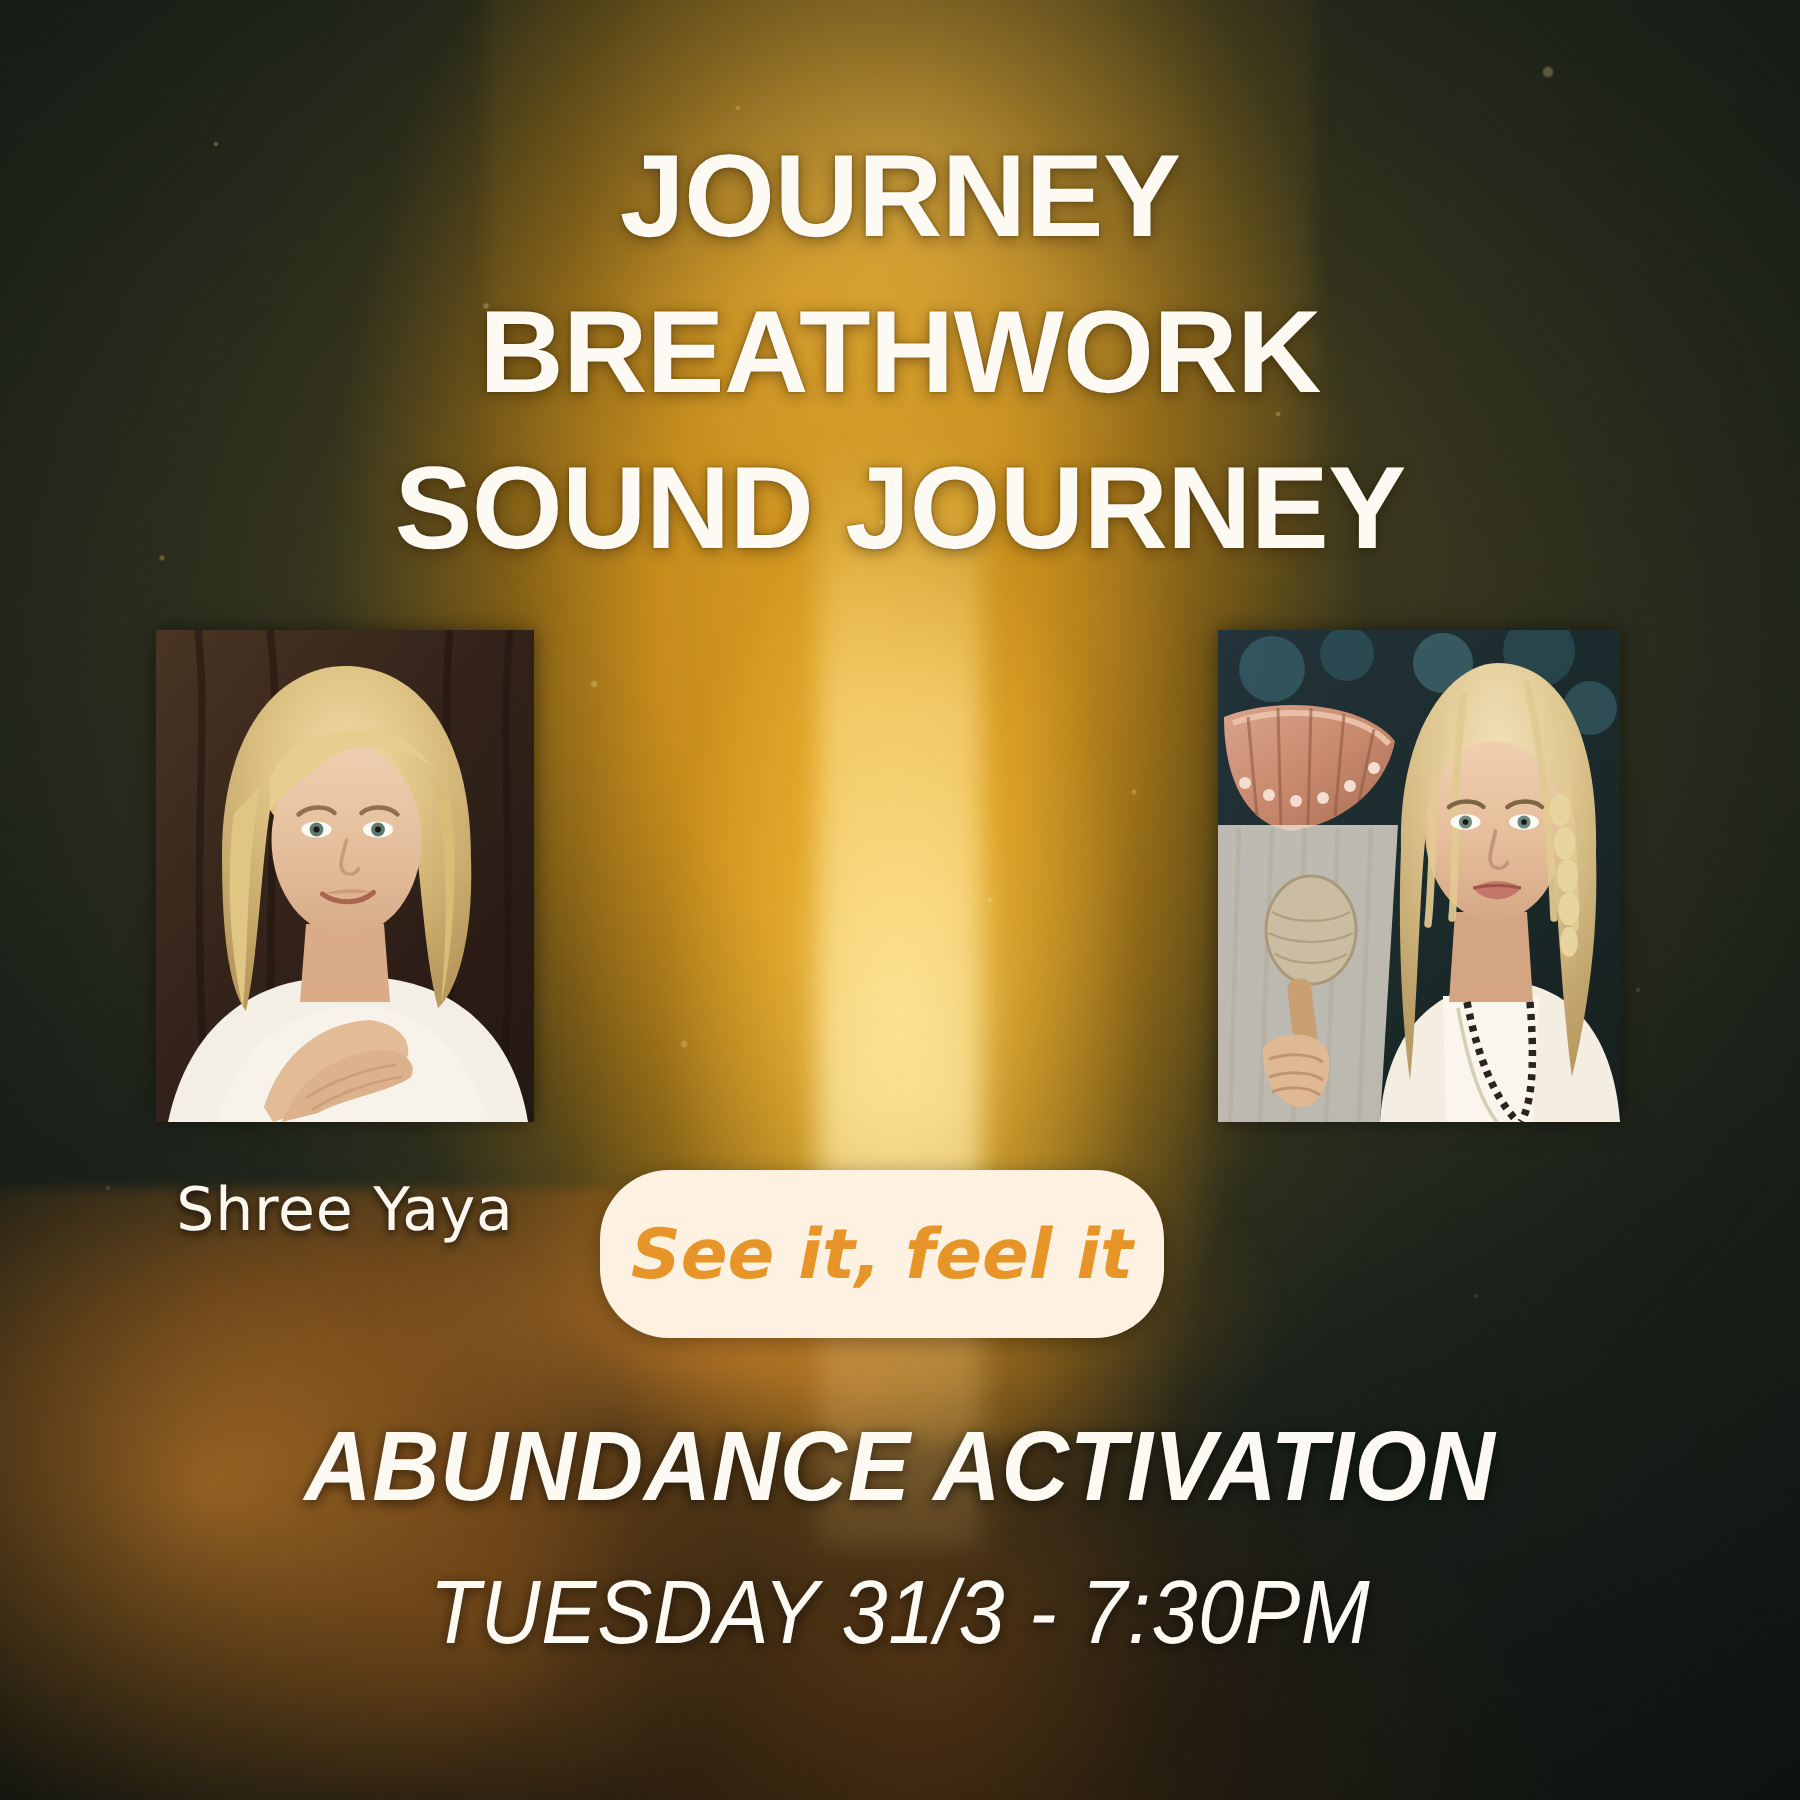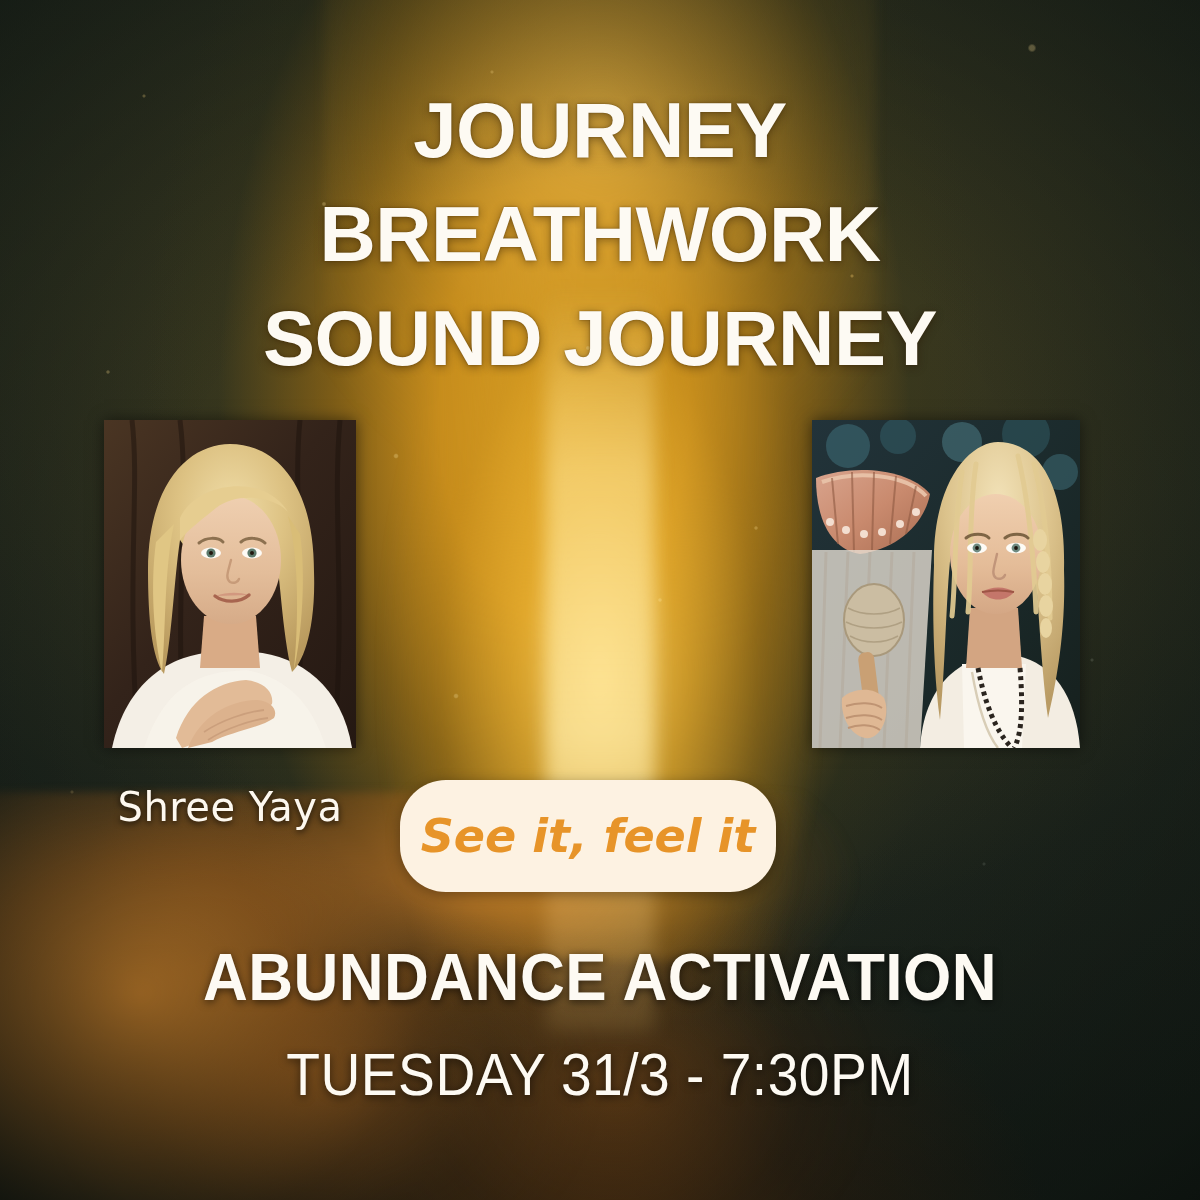--- a/index.html
+++ b/index.html
@@ -157,20 +157,21 @@
     font-size: 48px;
     z-index: 2;
   }
 
   
   .footer {
     position: absolute;
     left: 0; right: 0; top: 938px;
     text-align: center;
     color: #fdfaf3;
+    font-style: italic;
   }
   .footer-headline {
     font-family: "Liberation Sans Narrow", "Liberation Sans", sans-serif;
     font-weight: bold;
     font-size: 66px;
     line-height: 78px;
     letter-spacing: 0.5px;
     transform: scaleX(0.94);
     text-shadow: 0 2px 9px rgba(0,0,0,0.6);
     white-space: nowrap;

